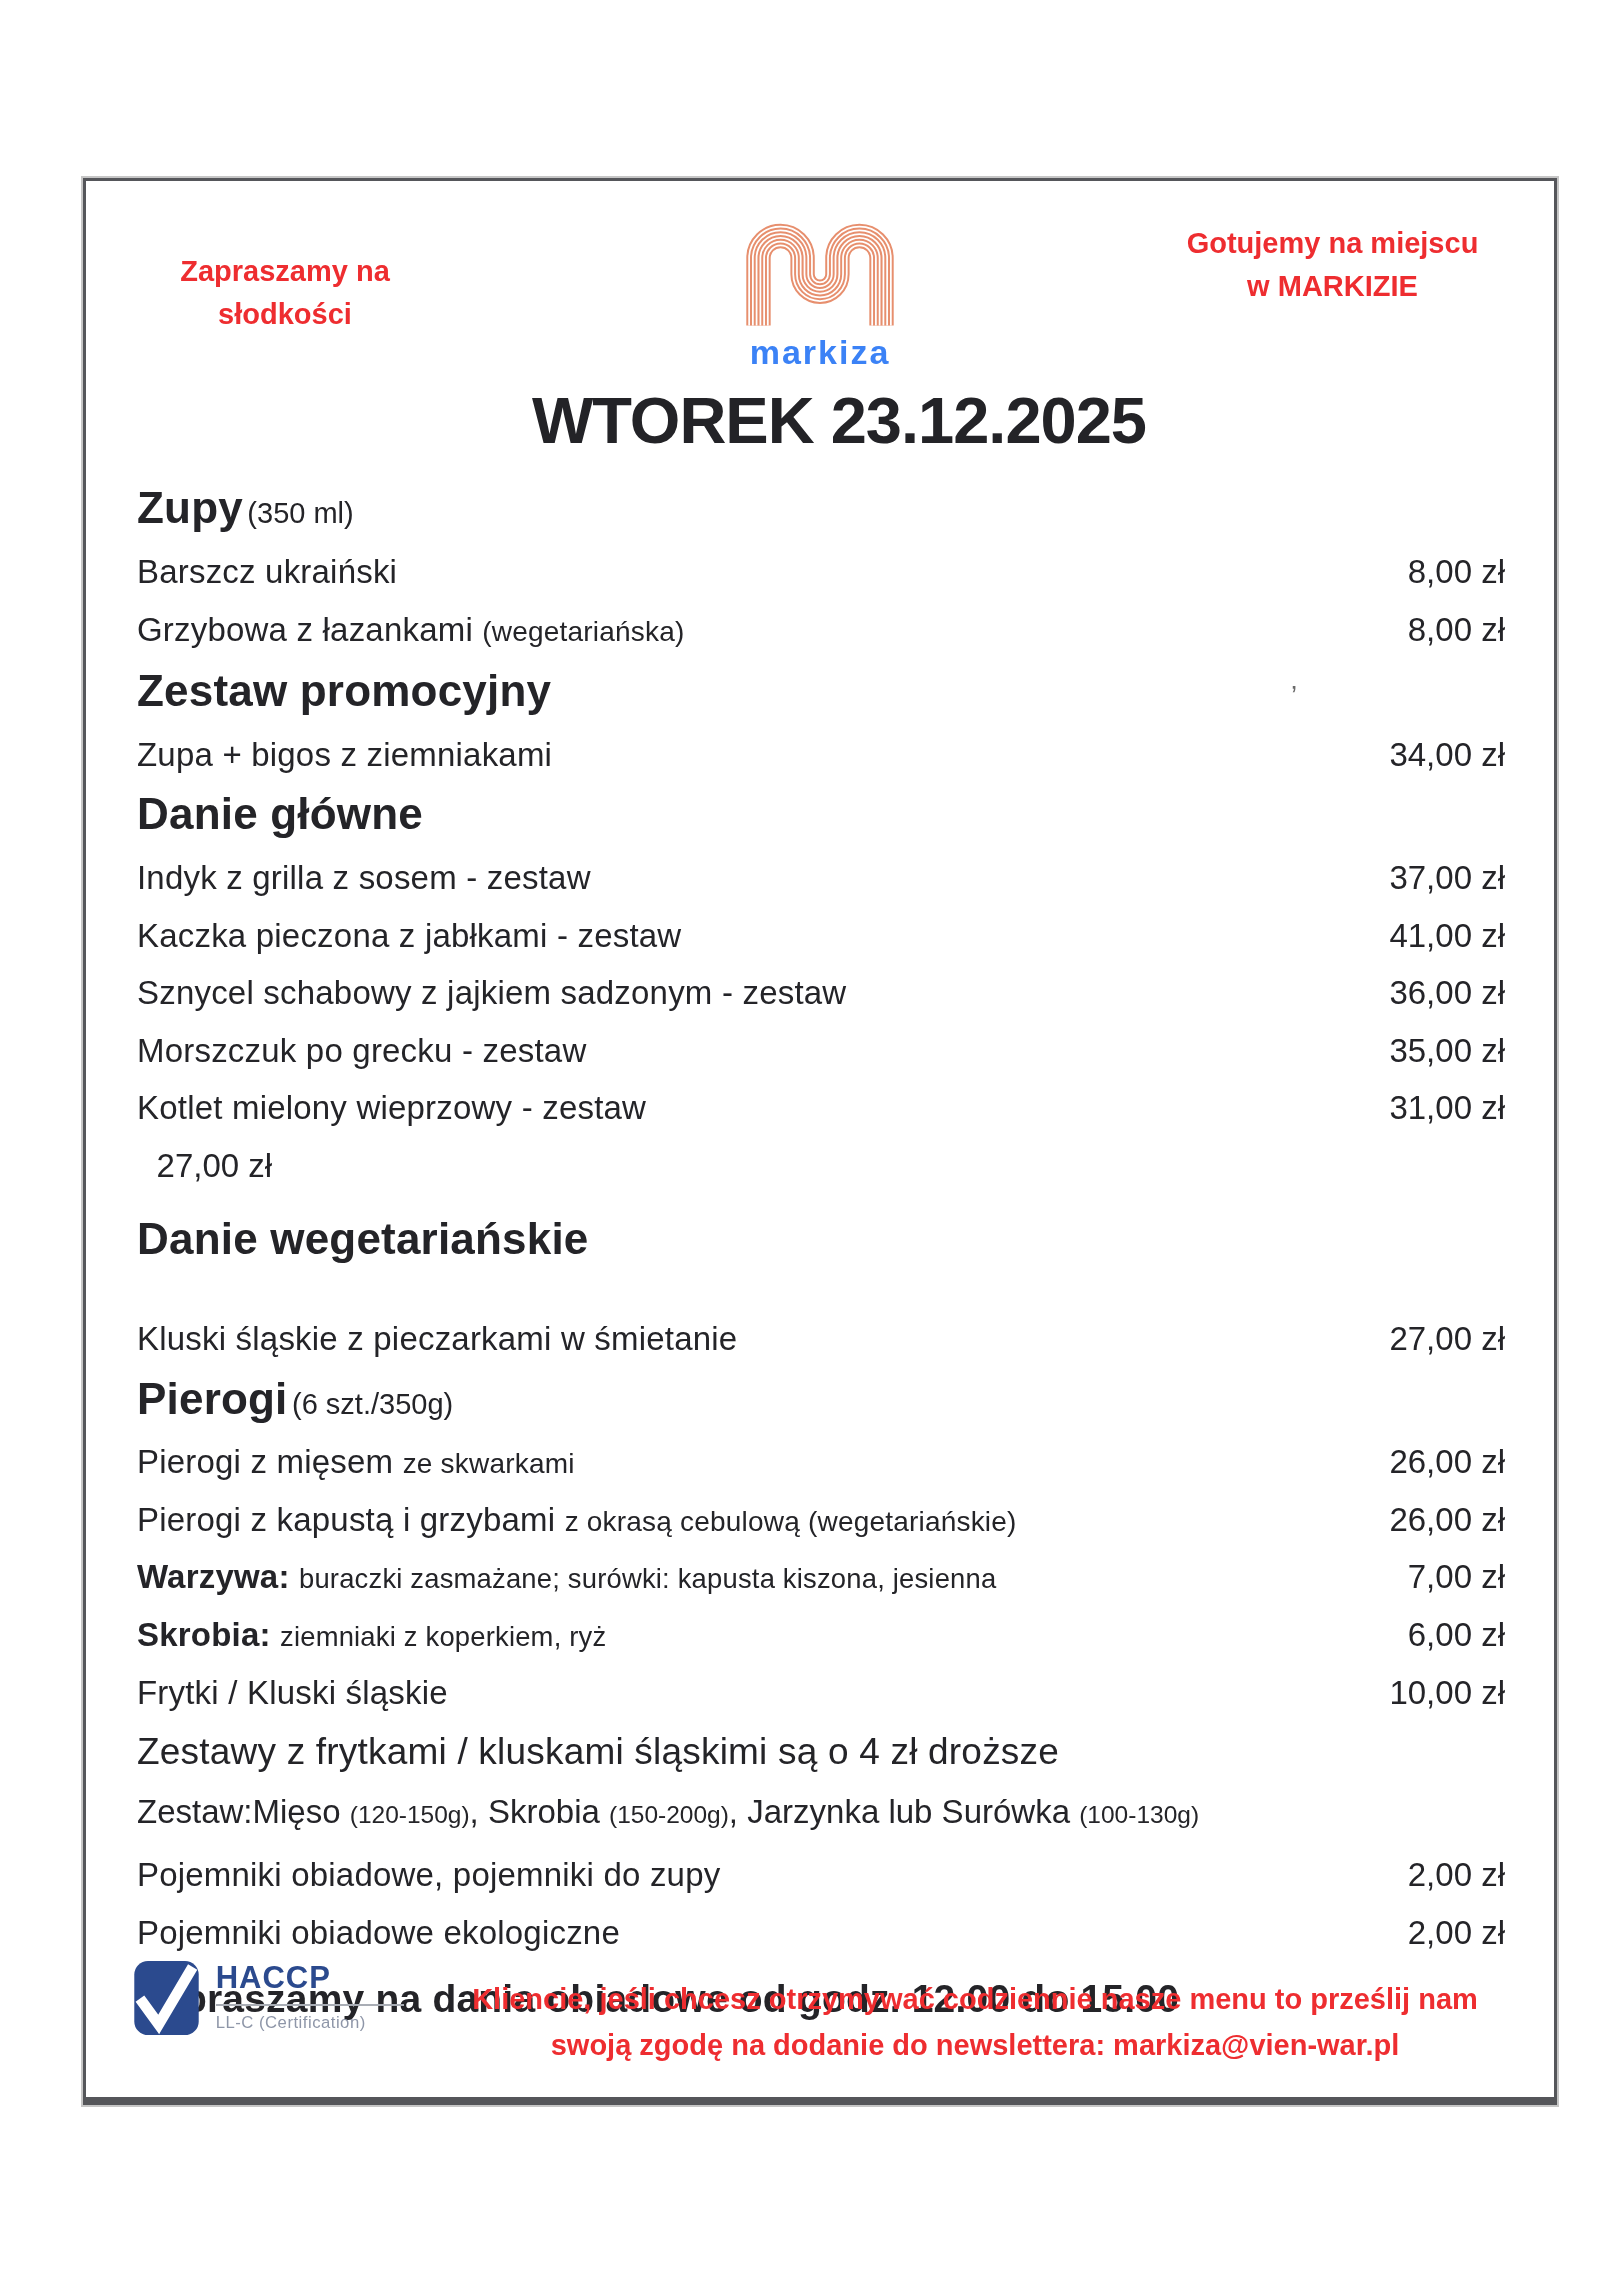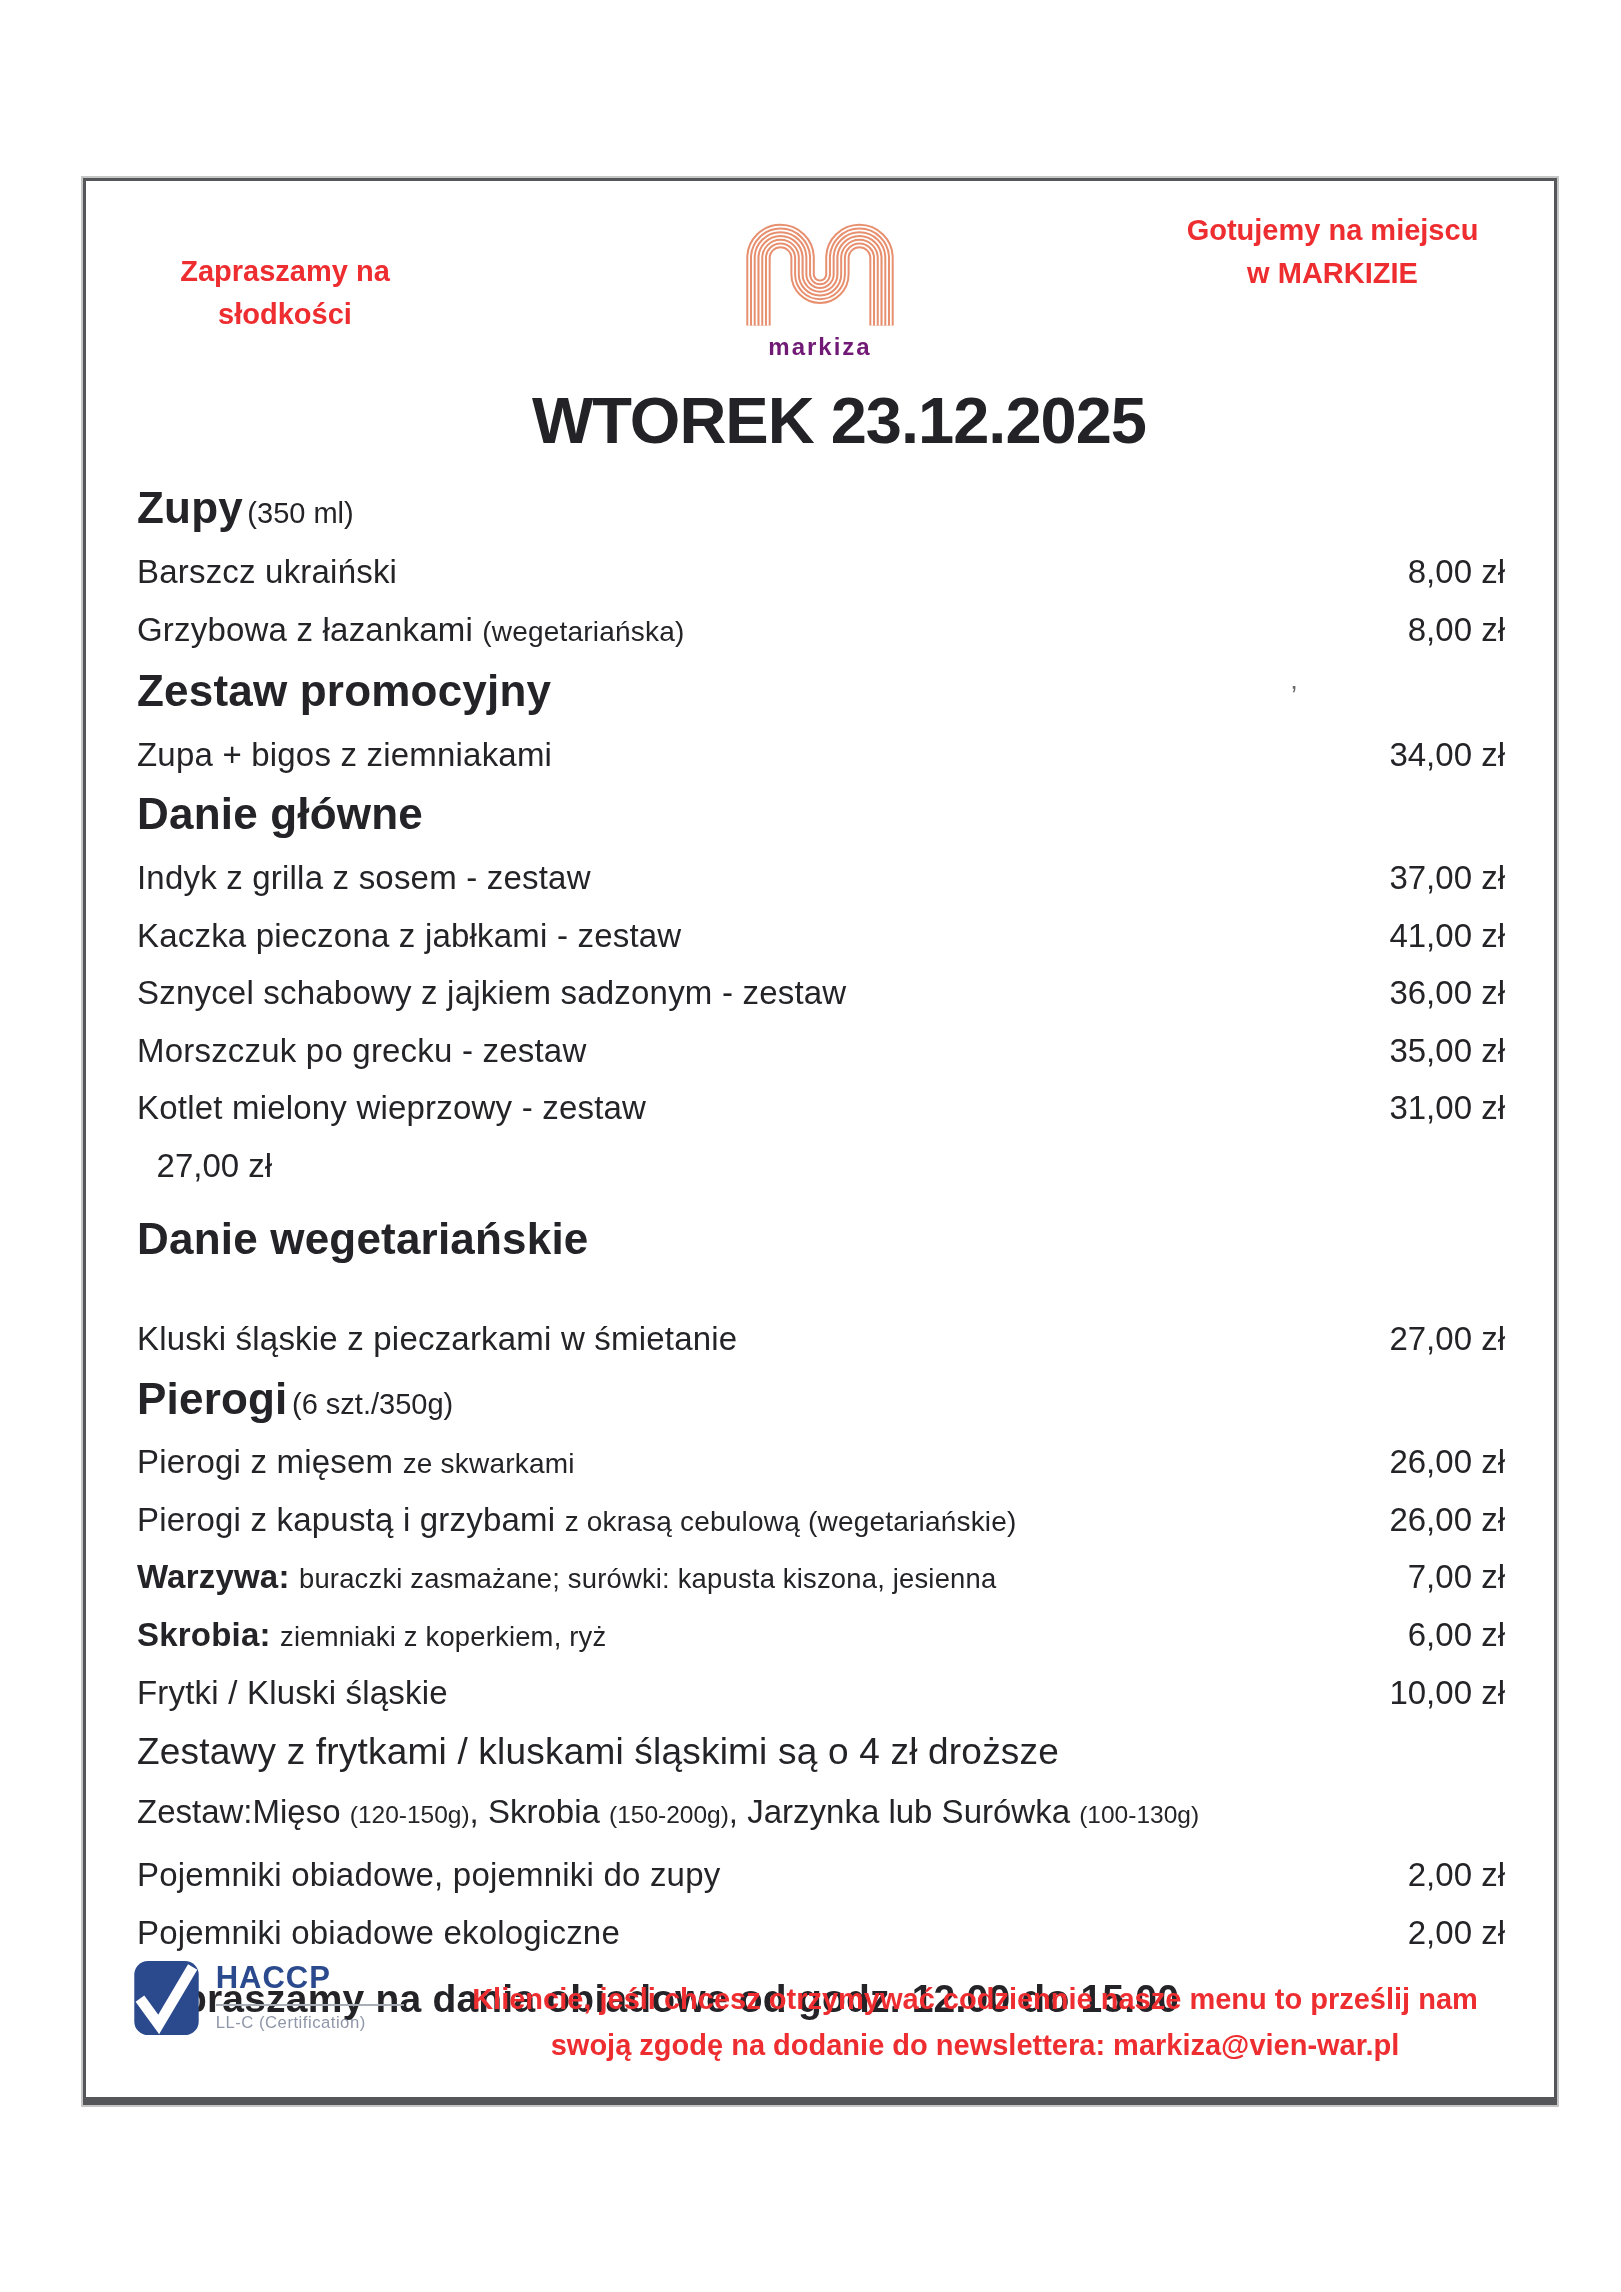--- a/index.html
+++ b/index.html
@@ -18,24 +18,24 @@
     position:absolute;left:83px;top:178px;width:1474px;height:1927px;
     box-sizing:border-box;background:#fff;
     border:3.9px solid #55565a;border-bottom-width:8.8px;
     box-shadow:0 0 0 2px #c6c6c6;
   }
   
   .header{position:relative;height:198px;}
   .note{position:absolute;text-align:center;color:var(--red);font-weight:700;
         font-size:29px;line-height:43px;}
   .note-left{left:57px;top:69px;width:284px;}
-  .note-right{right:55px;top:28px;width:333px;}
+  .note-right{right:55px;top:41px;width:333px;}
   .logo{position:absolute;left:50%;top:25.5px;transform:translateX(-50%);text-align:center;}
   .logo svg{display:block;margin:0 auto;width:149px;height:130px;}
-  .logo-text{font-size:24px;font-weight:700;letter-spacing:2px;color:#701a75;margin-top:-3.9px;}
+  .logo-text{font-size:34px;font-weight:700;letter-spacing:2px;color:#3b82f6;margin-top:-3.9px;}
   .title{text-align:center;font-size:65px;font-weight:700;color:#232327;
          letter-spacing:-1px;margin:3.9px 0 0;padding-left:38px;}
   
   .menu{padding:9.8px 49px 0 51px;}
   .row{display:flex;justify-content:space-between;align-items:baseline;margin-top:19.6px;}
   .sec-row{margin-top:15.7px;position:relative;}
   .mt-xs{margin-top:17.6px;}
   .mt-lg{margin-top:29px;}
   .mt-xl{margin-top:56px;gap:6px;}
   .mt-md{margin-top:25.5px;}

